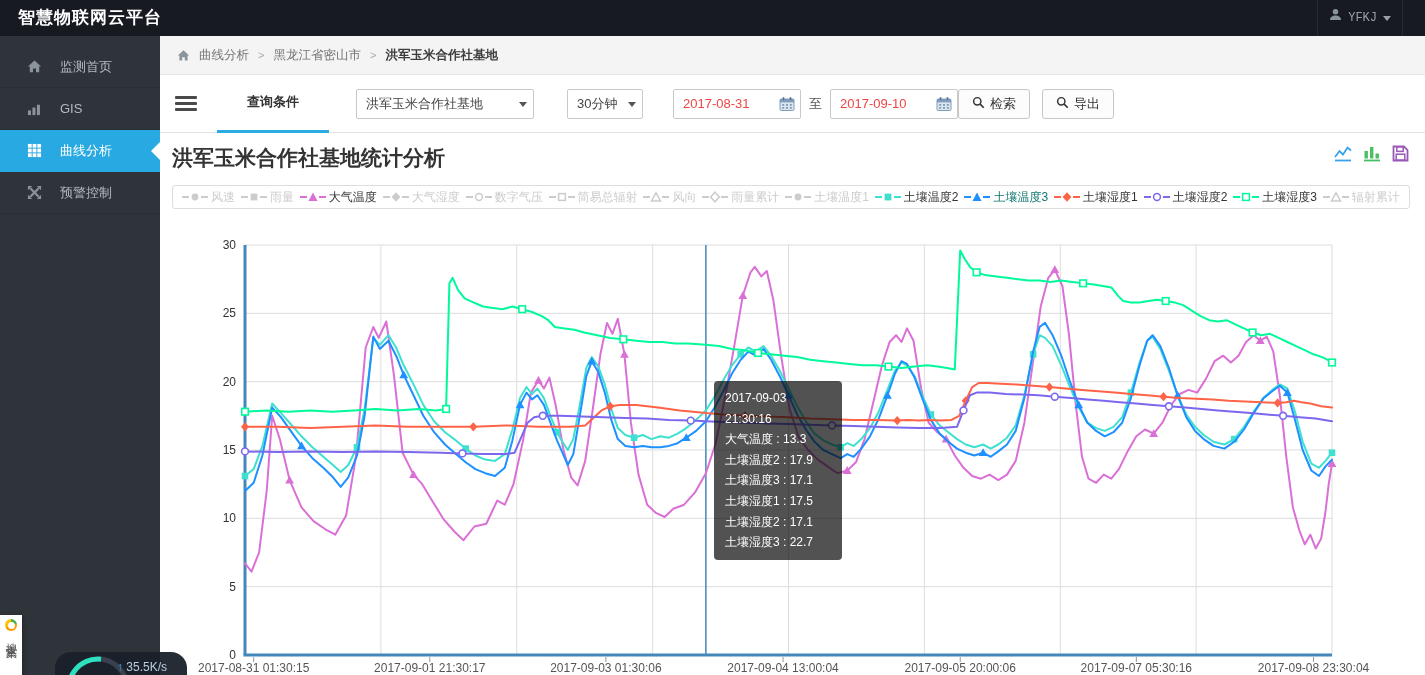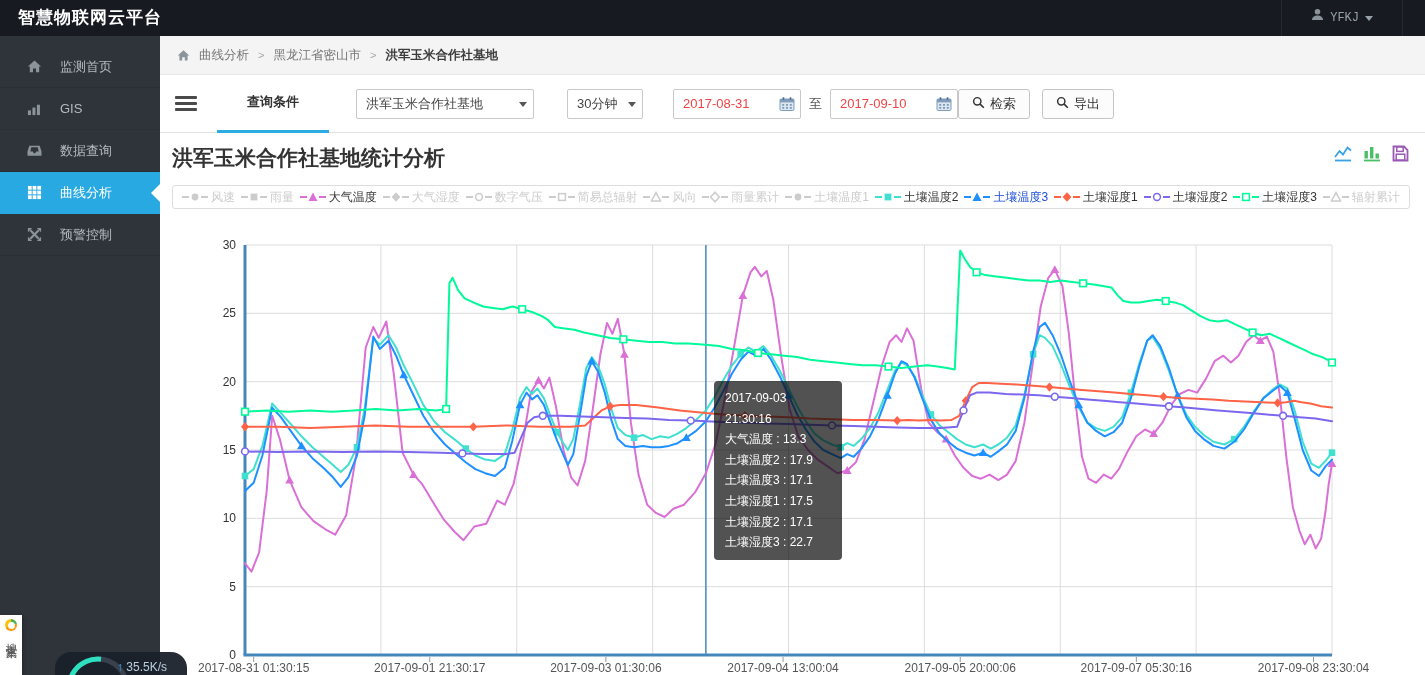--- a/index.html
+++ b/index.html
@@ -2,21 +2,21 @@
 <html><head>
 <meta charset="utf-8">
 <style>
   * { margin:0; padding:0; box-sizing:border-box; }
   html,body { width:1425px; height:675px; overflow:hidden; background:#fff;
     font-family:"Liberation Sans","DejaVu Sans",sans-serif; }
 
   
   .app-header { position:absolute; left:0; top:0; width:1425px; height:36px; background:#171b21; z-index:30; }
   .app-title { position:absolute; left:18px; top:0; line-height:36px; color:#fff; font-size:17px; font-weight:bold; letter-spacing:1px; }
-  .user-box { position:absolute; right:22px; top:0; height:36px; line-height:36px; padding:0 29px;
+  .user-box { position:absolute; right:22px; top:0; height:36px; line-height:36px; padding:0 11px;
     border-left:1px solid #242a31; border-right:1px solid #242a31; color:#98a1ab; font-size:12px;
     font-family:"Liberation Mono","DejaVu Sans Mono",monospace; display:flex; align-items:center; gap:6px; cursor:pointer; }
   .caret-down { width:0; height:0; border-left:4px solid transparent; border-right:4px solid transparent; border-top:5px solid #98a1ab; }
 
   
   .sidebar { position:absolute; left:0; top:36px; width:160px; bottom:0; background:#2f343a; padding-top:10px; z-index:20; }
   .side-item { position:relative; height:42px; display:flex; align-items:center; padding-left:27px; gap:18px;
     color:#b4bbc2; font-size:13px; cursor:pointer; border-bottom:1px solid #2a2f35; }
   .side-item .icn { color:#8b939b; width:15px; height:15px; display:inline-flex; }
   .side-item.active { background:#29a9e2; color:#fff; border-bottom-color:#29a9e2; }
@@ -114,28 +114,20 @@
         <svg viewBox="0 0 16 16" width="15" height="15">
           <g fill="currentColor">
             <rect x="1" y="10" width="3.2" height="5"></rect>
             <rect x="5.8" y="7" width="3.2" height="8"></rect>
             <rect x="10.6" y="4" width="3.2" height="11"></rect>
           </g>
         </svg>
       </span>
       <span>GIS</span>
     </div>
-    <div class="side-item">
-      <span class="icn">
-        <svg viewBox="0 0 16 16" width="15" height="15">
-          <path fill="currentColor" d="M2.5 3h11l2 6v4.5h-15V9zM3.6 9h2.6l1 2h1.6l1-2h2.6l-.9-4.5H4.5z"></path>
-        </svg>
-      </span>
-      <span>数据查询</span>
-    </div>
     <div class="side-item active">
       <span class="icn">
         <svg viewBox="0 0 16 16" width="15" height="15">
           <g fill="currentColor">
             <rect x="1" y="1" width="4" height="4"></rect>
             <rect x="6" y="1" width="4" height="4"></rect>
             <rect x="11" y="1" width="4" height="4"></rect>
             <rect x="1" y="6" width="4" height="4"></rect>
             <rect x="6" y="6" width="4" height="4"></rect>
             <rect x="11" y="6" width="4" height="4"></rect>
@@ -372,21 +364,21 @@
         <span style="color:#333">土壤温度2</span>
       </span>
       <span class="lg-item">
         <span style="display:inline-flex">
           <svg width="26" height="12" viewBox="0 0 26 12">
             <line x1="0" y1="6" x2="7" y2="6" stroke="#1e90ff" stroke-width="2"></line>
             <line x1="19" y1="6" x2="26" y2="6" stroke="#1e90ff" stroke-width="2"></line>
             <path d="M13 1.6 17.5 10 8.5 10Z" fill="#1e90ff"></path>
           </svg>
         </span>
-        <span style="color:#1d4ed8">土壤温度3</span>
+        <span style="color:#0f766e">土壤温度3</span>
       </span>
       <span class="lg-item">
         <span style="display:inline-flex">
           <svg width="26" height="12" viewBox="0 0 26 12">
             <line x1="0" y1="6" x2="7" y2="6" stroke="#ff6347" stroke-width="2"></line>
             <line x1="19" y1="6" x2="26" y2="6" stroke="#ff6347" stroke-width="2"></line>
             <path d="M13 1.2 17.4 6 13 10.8 8.6 6Z" fill="#ff6347"></path>
           </svg>
         </span>
         <span style="color:#333">土壤湿度1</span>

